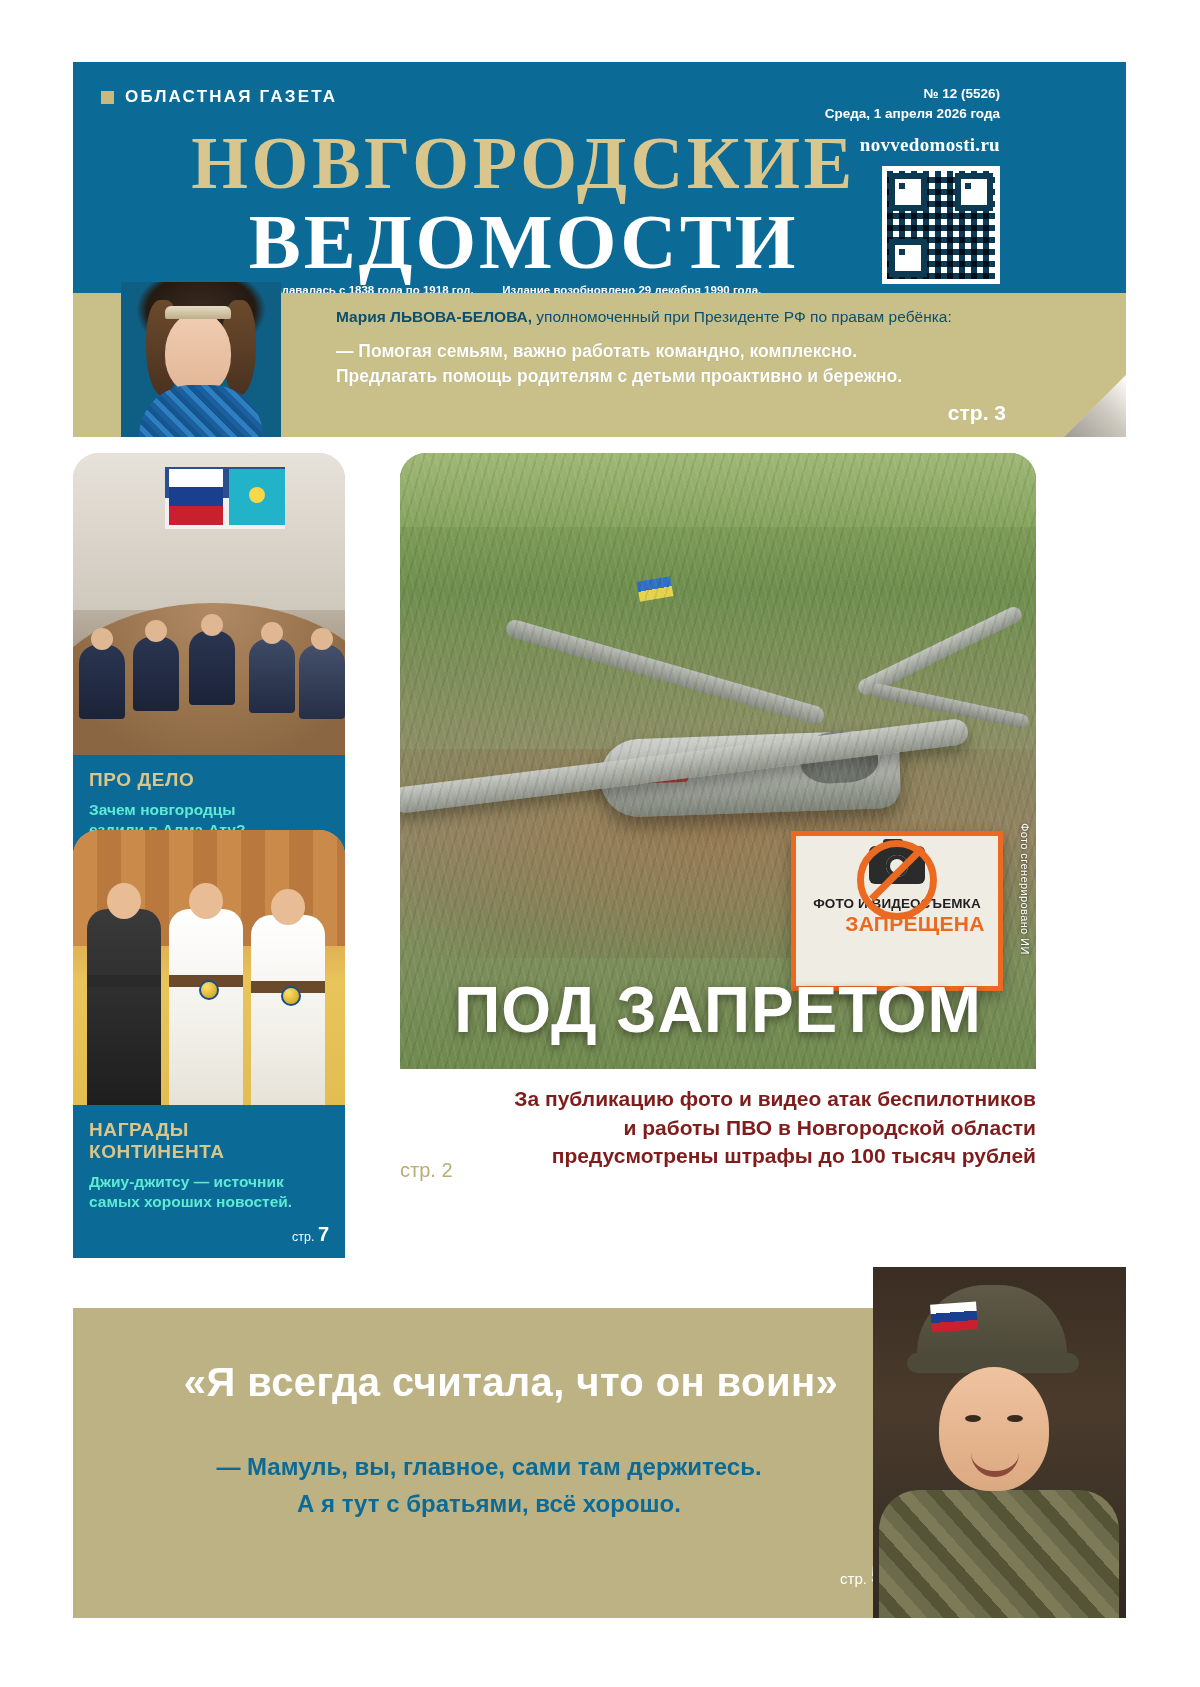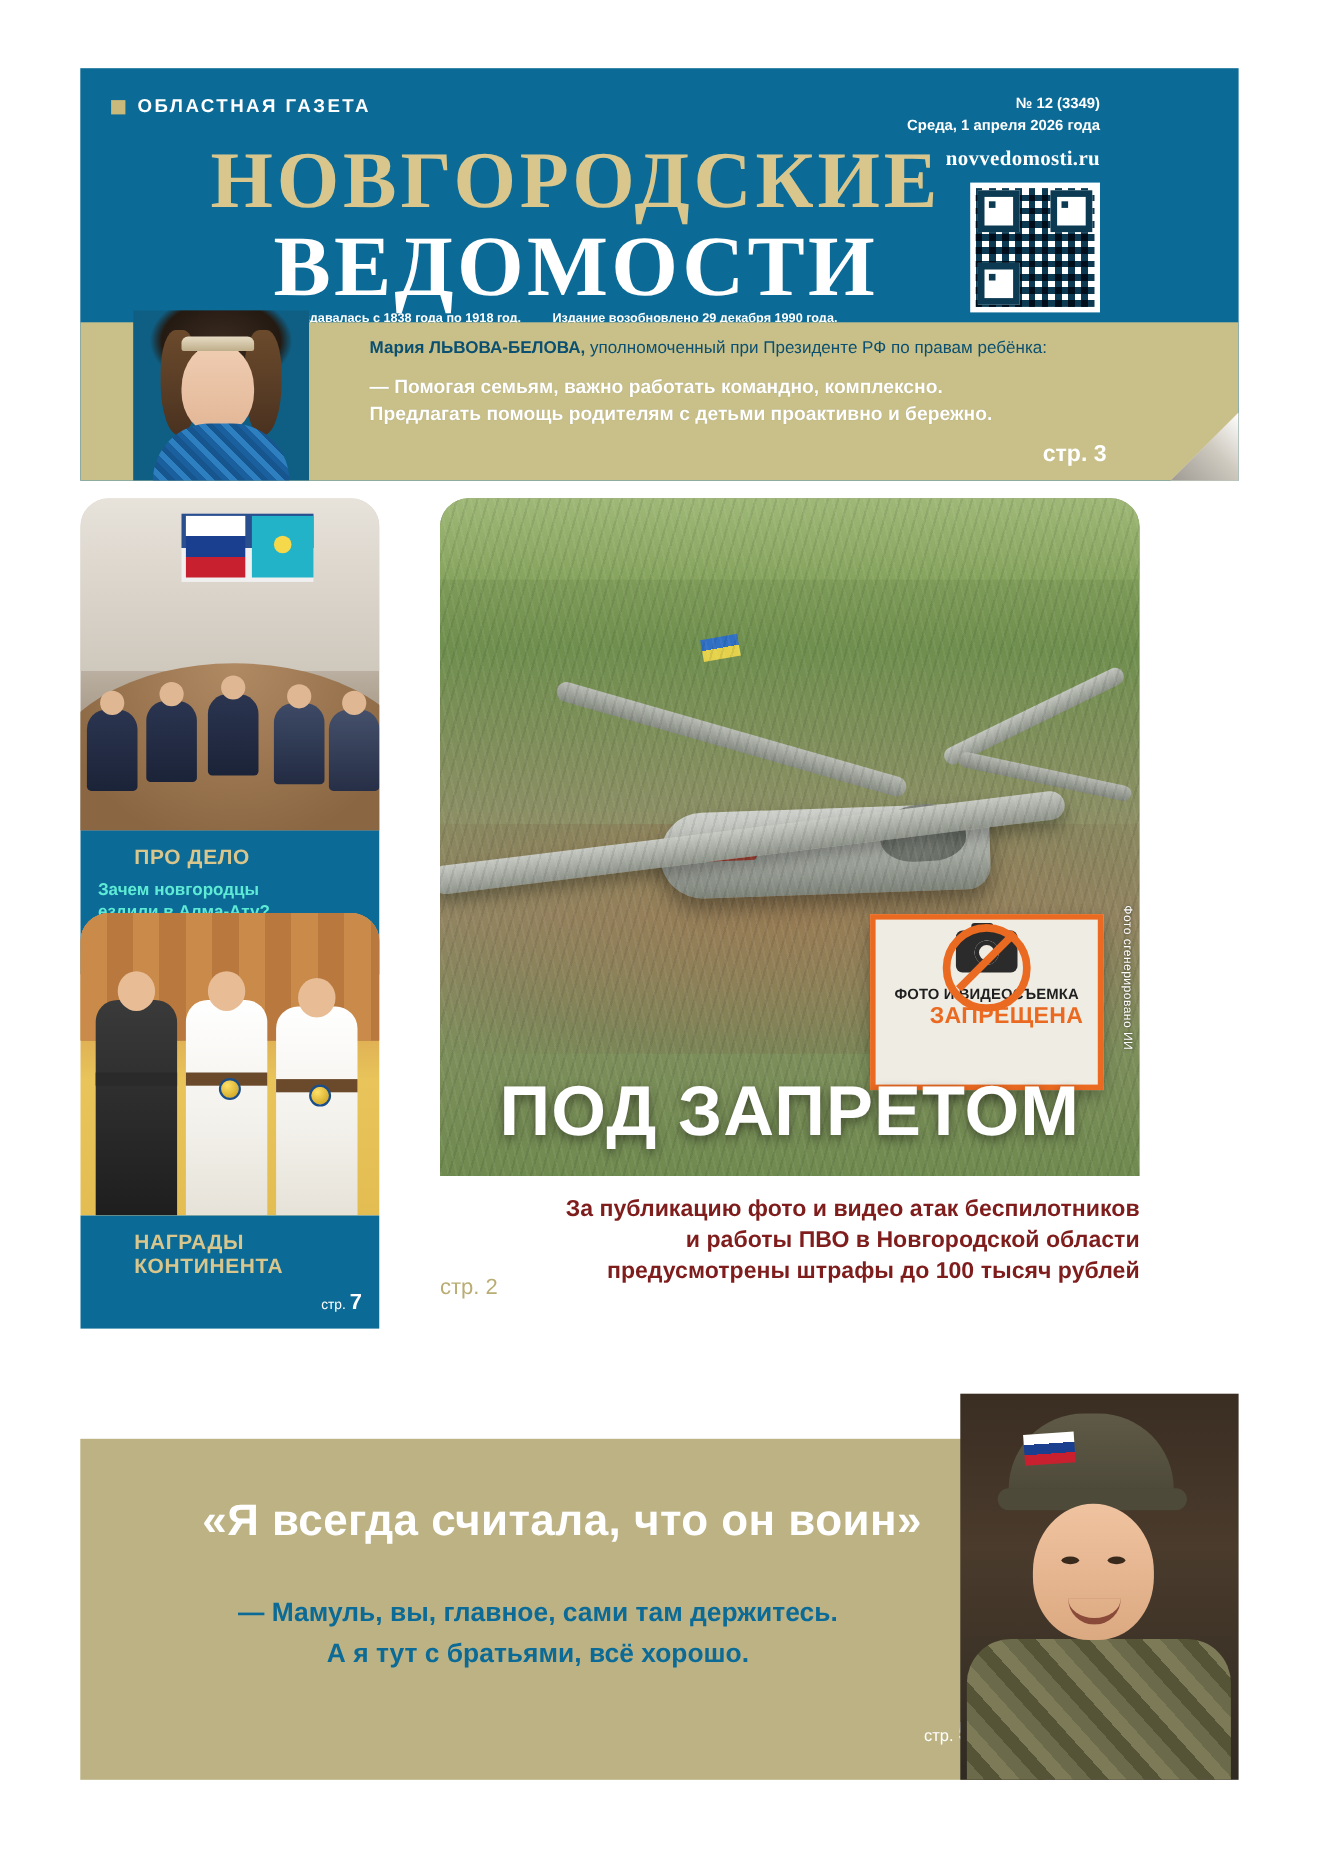--- a/index.html
+++ b/index.html
@@ -274,21 +274,20 @@
     padding: 14px 16px 12px 16px;
     position: relative;
     box-sizing: border-box;
   }
   .card-head {
     color: #d8c68d;
     font-size: 19px;
     font-weight: bold;
     letter-spacing: 0.6px;
     margin-bottom: 9px;
-    margin-left: 33px;
   }
   .card-sub {
     color: #5eead4;
     font-size: 15.5px;
     font-weight: bold;
     line-height: 1.32;
   }
   .card-page {
     text-align: right;
     color: #ffffff;
@@ -637,21 +636,21 @@
 <body>
 
 <div class="masthead">
 
   <div class="kicker">
     <span class="kicker-square"></span>
     <span class="kicker-text">ОБЛАСТНАЯ ГАЗЕТА</span>
   </div>
 
   <div class="issue-block">
-    <div>№ 12 (3349)</div>
+    <div>№ 12 (5526)</div>
     <div>Среда, 1 апреля 2026 года</div>
   </div>
 
   <div class="site-url">novvedomosti.ru</div>
 
   <div class="qr">
     <div class="qr-inner">
       <span class="qr-eye tl"></span>
       <span class="qr-eye tr"></span>
       <span class="qr-eye bl"></span>
@@ -722,20 +721,24 @@
   <div class="card-photo" id="photo-judo">
     <div class="stands"></div>
     <div class="athlete a1"></div>
     <div class="athlete a2"></div>
     <div class="athlete a3"></div>
     <span class="medal" style="left:126px; top:150px;"></span>
     <span class="medal" style="left:208px; top:156px;"></span>
   </div>
   <div class="card-caption">
     <div class="card-head">НАГРАДЫ КОНТИНЕНТА</div>
+    <div class="card-sub">
+      <div>Джиу-джитсу — источник</div>
+      <div>самых хороших новостей.</div>
+    </div>
     <div class="card-page">
       <span>стр. </span><b>7</b>
     </div>
   </div>
 </div>
 
 <div class="lead">
   <div class="lead-photo">
     <div class="horizon"></div>
     <div class="dirt"></div>

